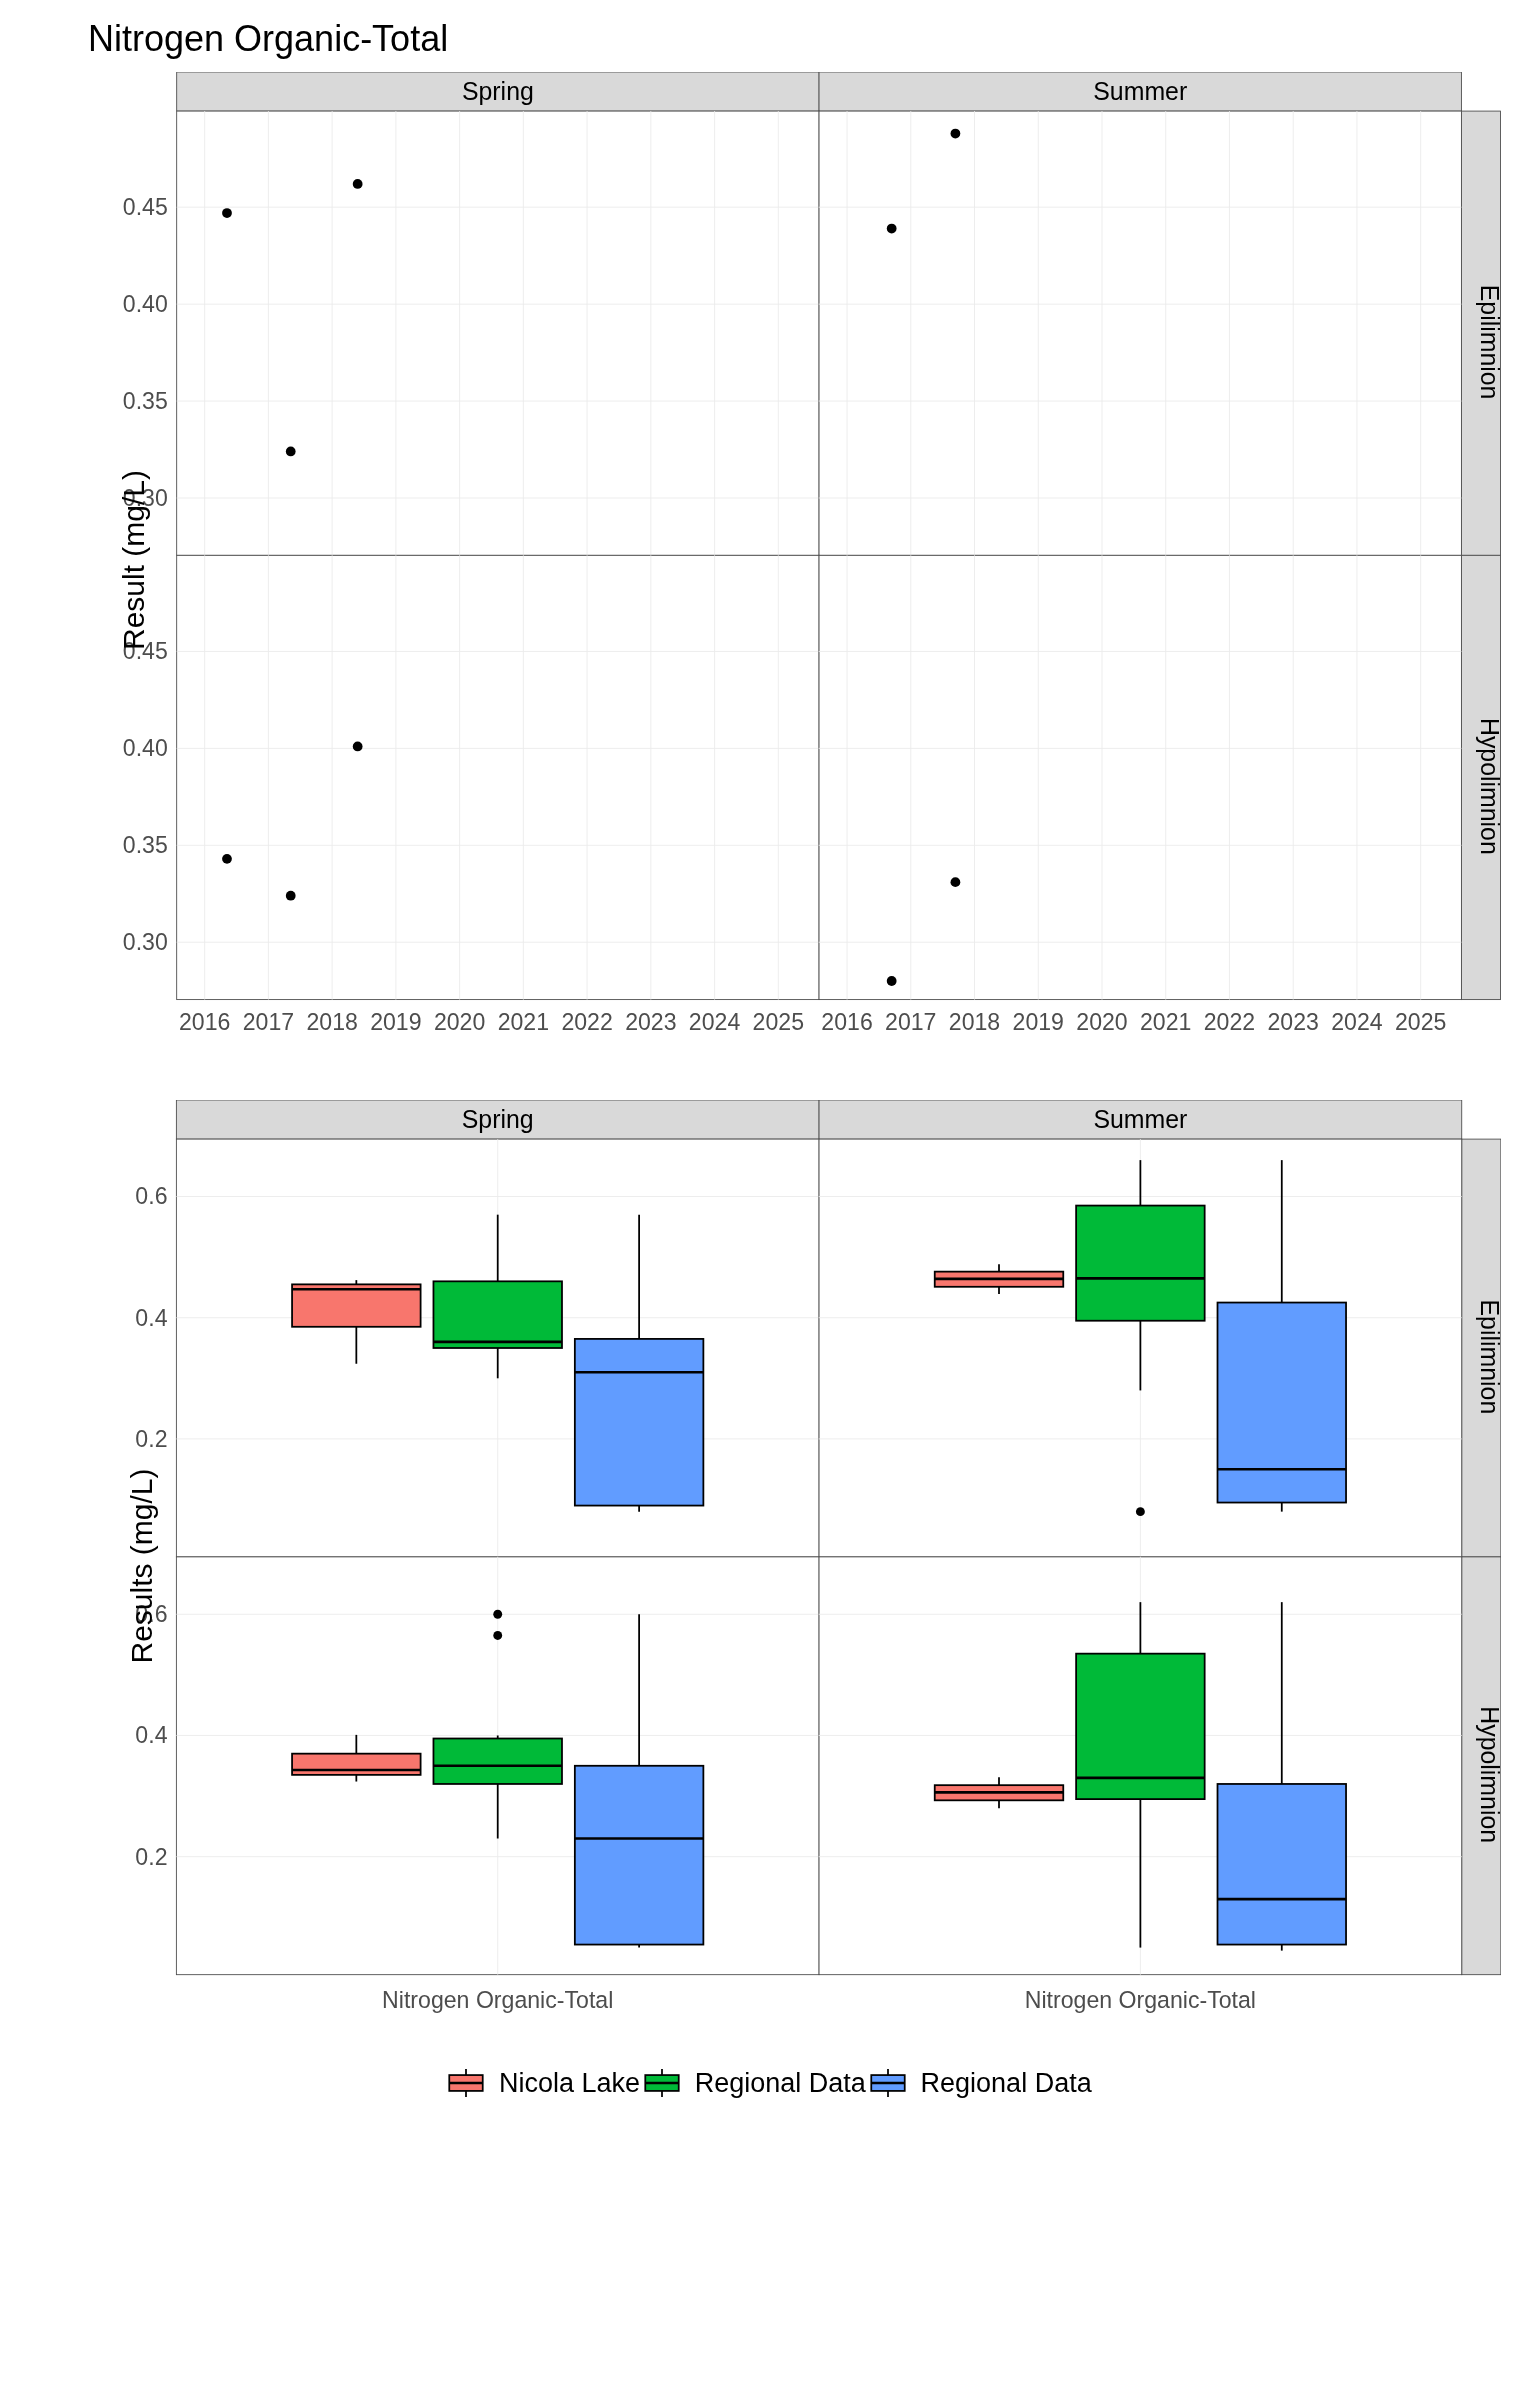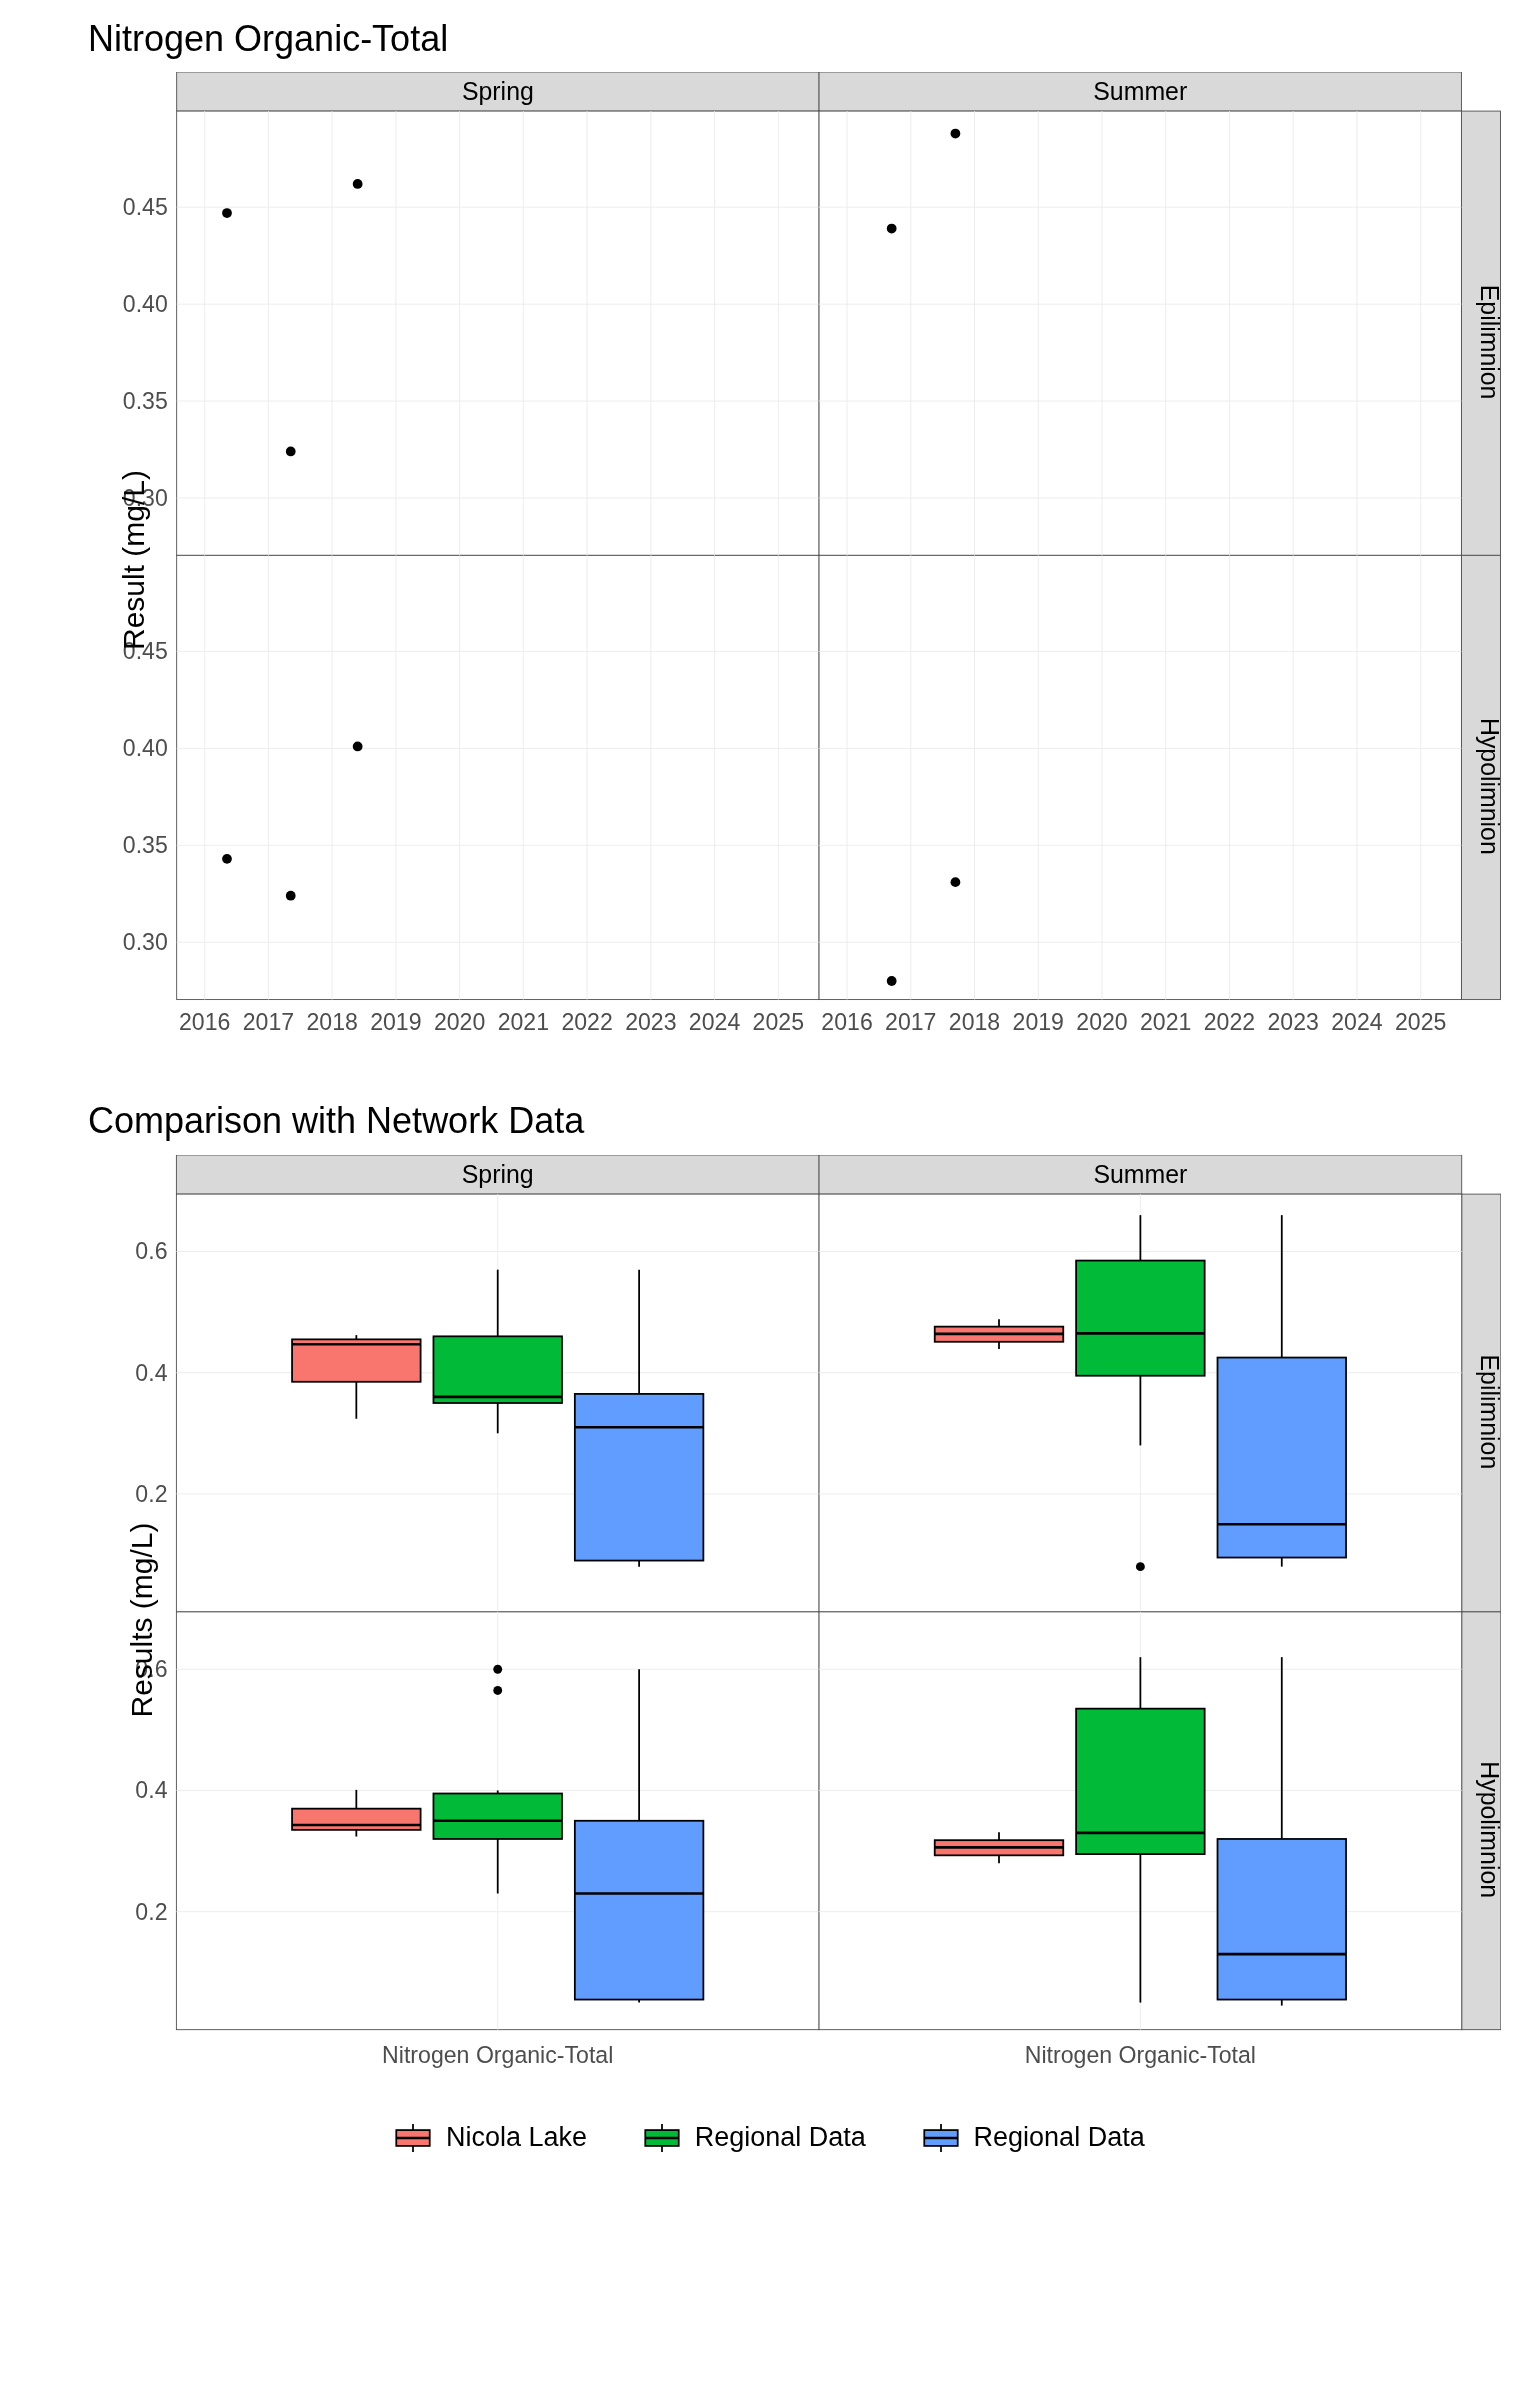--- a/index.html
+++ b/index.html
@@ -1,18 +1,18 @@
 <!DOCTYPE html>
 <html style="font-size:14.2px"><head>
 <meta charset="utf-8">
 <style>
   html,body{margin:0;padding:0;background:#fff;font-family:Arial,Helvetica,sans-serif;color:#000}
   .page{width:1536px;height:2389px;position:relative;box-sizing:border-box;padding:18px 35px}
   .title{font-size:36px;margin:0 0 12.4px 53px}
-  .legend{display:flex;justify-content:center;gap:53px;margin-top:36px;font-size:27px}
+  .legend{display:flex;justify-content:center;margin-top:36px;font-size:27px}
   .legend .key{display:flex;align-items:center;gap:10.7px}
   .legend svg{display:block}
 </style>
 </head>
 <body>
 
 <div class="page">
 
   <div>
     <div class="title">Nitrogen Organic-Total</div>
@@ -151,21 +151,20 @@
             <text x="1326.6632653061215" y="1078" text-anchor="middle" font-size="26" fill="#4d4d4d">2023</text>
             <text x="1398.3979591836728" y="1078" text-anchor="middle" font-size="26" fill="#4d4d4d">2024</text>
             <text x="1470.1326530612243" y="1078" text-anchor="middle" font-size="26" fill="#4d4d4d">2025</text>
           </svg></div>
     </div>
   </div>
 
   <div style="height:53px"></div>
 
   <div>
-    <div class="title">Comparison with Network Data</div>
     <div style="display:flex">
       <div style="width:89px;position:relative">
         <div style="position:absolute;left:9px;top:50%;transform:translateY(-50%) rotate(-90deg);transform-origin:center;font-size:30px;white-space:nowrap">Results (mg/L)</div>
       </div>
       <div id="box-host" style="flex:1"><svg width="1387" height="928" viewBox="0 0 1560 1044">
             <rect x="70" y="0" width="723" height="44" fill="#d9d9d9" stroke="#4d4d4d"></rect>
             <text x="431.5" y="32" text-anchor="middle" font-size="28">Spring</text>
             <rect x="793" y="0" width="723" height="44" fill="#d9d9d9" stroke="#4d4d4d"></rect>
             <text x="1154.5" y="32" text-anchor="middle" font-size="28">Summer</text>
             <rect x="1516" y="44" width="44" height="470" fill="#d9d9d9" stroke="#4d4d4d"></rect>

